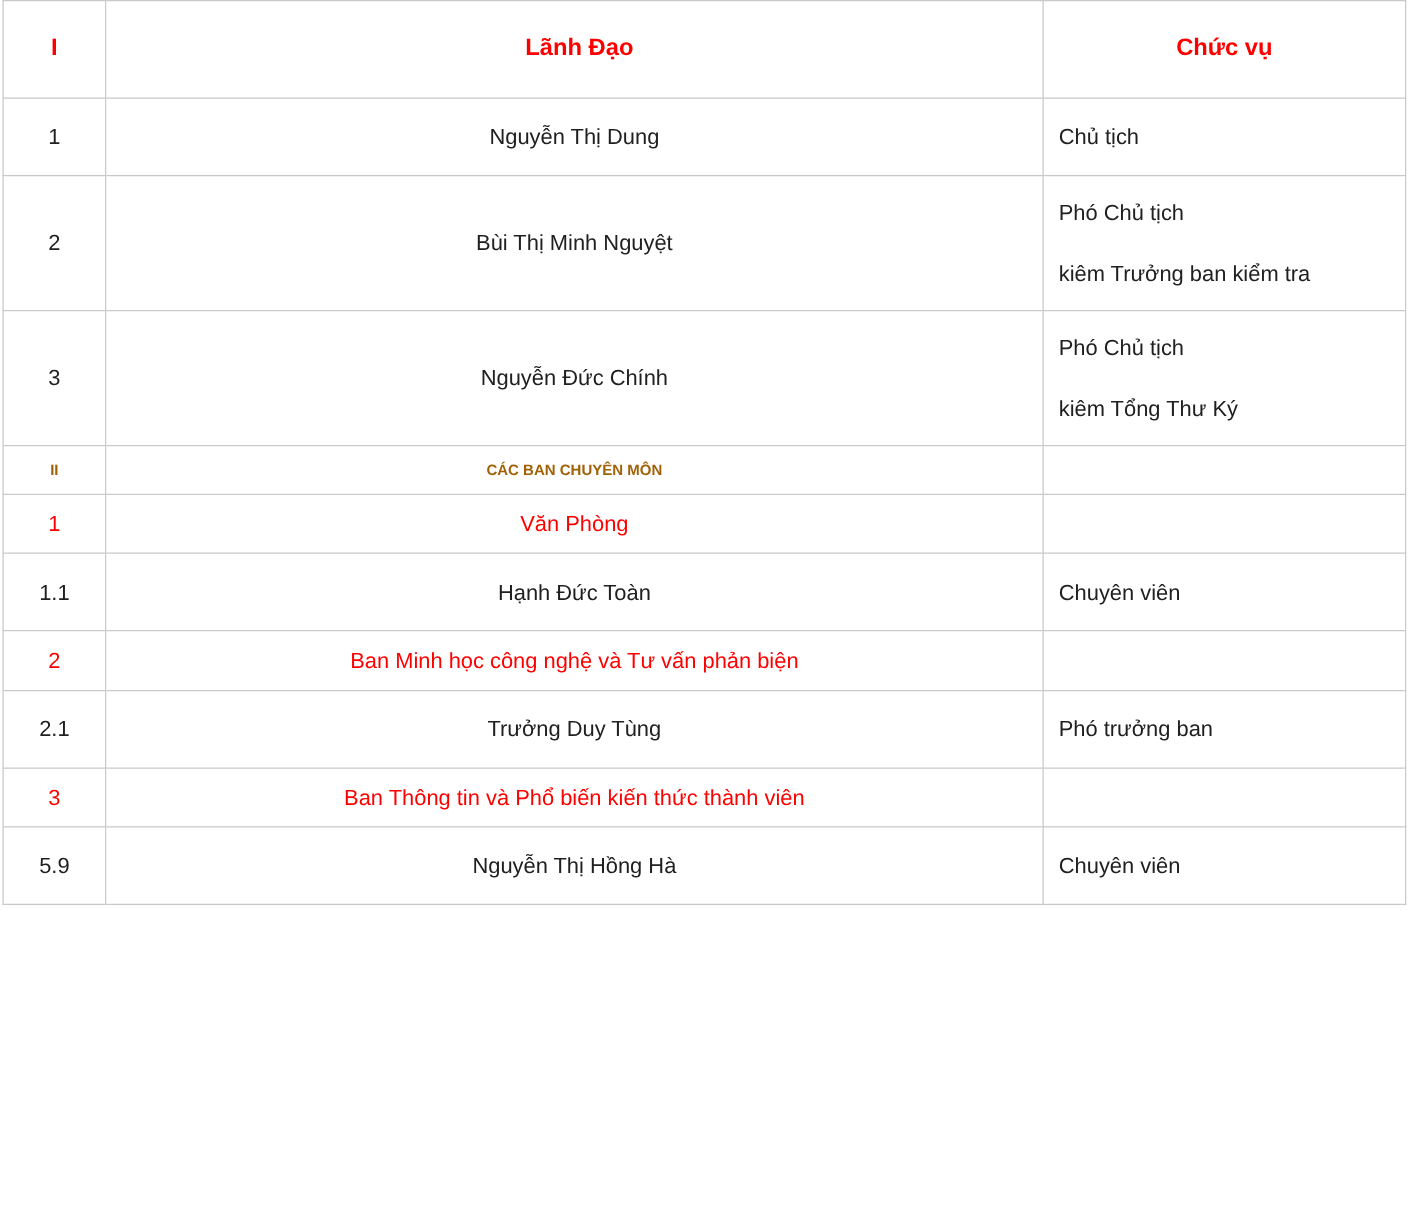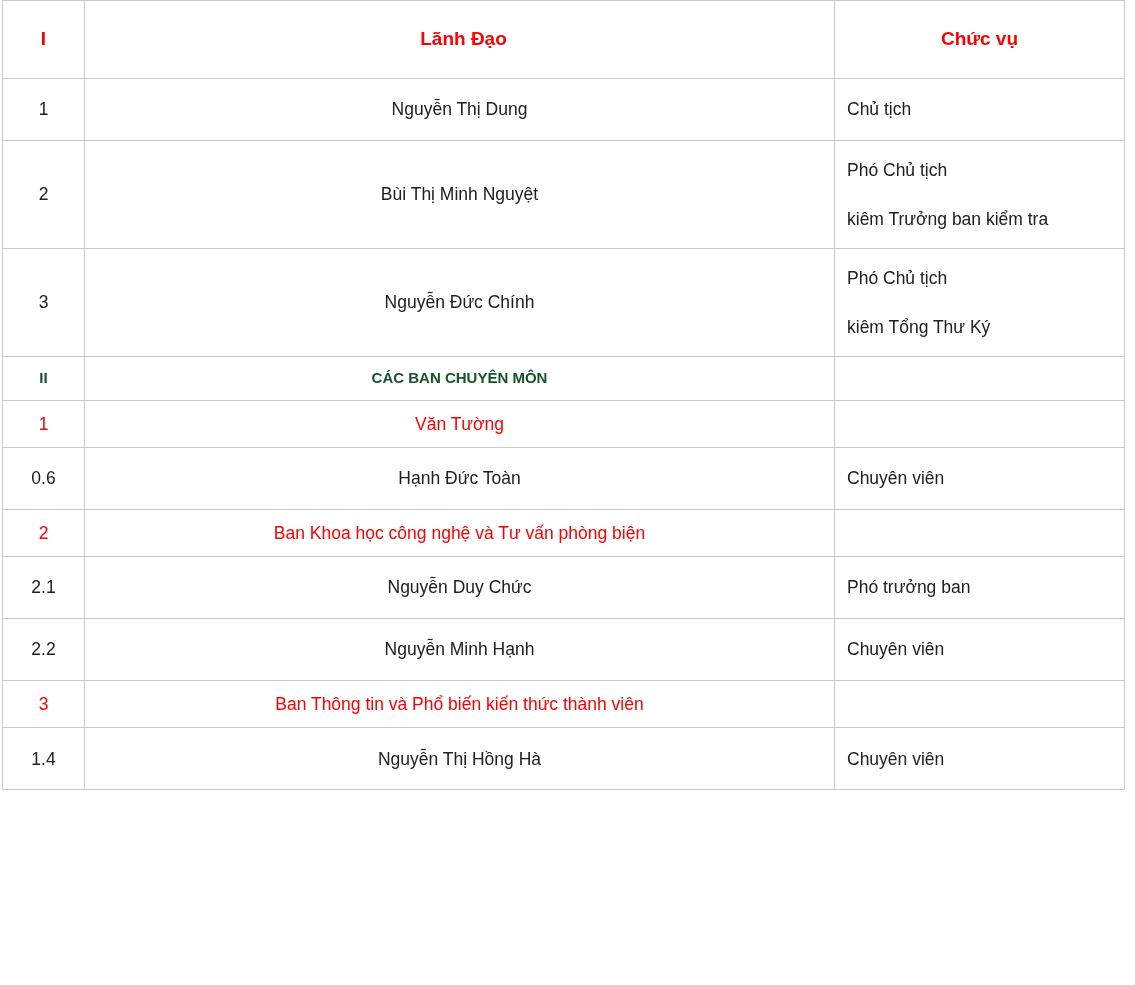--- a/index.html
+++ b/index.html
@@ -52,24 +52,24 @@
     color: #ff0000;
     text-align: center;
     font-size: 19px;
     height: 78px;
   }
   tr.header td.name { text-align: center; padding-left: 20px; }
 
   
   tr.section td.idx,
   tr.section td.name {
-    color: #14532d;
+    color: #a16207;
     font-weight: bold;
     text-align: center;
-    font-size: 15px;
+    font-size: 12px;
   }
   tr.section td.name { text-align: center; }
 
   
   tr.subsection td.idx,
   tr.subsection td.name {
     color: #ff0000;
     text-align: center;
     font-size: 17.5px;
   }
@@ -129,62 +129,53 @@
             </div>
           </td>
         </tr>
         <tr class="section">
           <td class="idx">II</td>
           <td class="name">CÁC BAN CHUYÊN MÔN</td>
           <td class="role"></td>
         </tr>
         <tr class="subsection">
           <td class="idx">1</td>
-          <td class="name">Văn Tường</td>
+          <td class="name">Văn Phòng</td>
           <td class="role"></td>
         </tr>
         <tr class="person">
-          <td class="idx">0.6</td>
+          <td class="idx">1.1</td>
           <td class="name">Hạnh Đức Toàn</td>
           <td class="role">
             <div class="role-lines">
               <span>Chuyên viên</span>
             </div>
           </td>
         </tr>
         <tr class="subsection">
           <td class="idx">2</td>
-          <td class="name">Ban Khoa học công nghệ và Tư vấn phòng biện</td>
+          <td class="name">Ban Minh học công nghệ và Tư vấn phản biện</td>
           <td class="role"></td>
         </tr>
         <tr class="person">
           <td class="idx">2.1</td>
-          <td class="name">Nguyễn Duy Chức</td>
+          <td class="name">Trưởng Duy Tùng</td>
           <td class="role">
             <div class="role-lines">
               <span>Phó trưởng ban</span>
-            </div>
-          </td>
-        </tr>
-        <tr class="person">
-          <td class="idx">2.2</td>
-          <td class="name">Nguyễn Minh Hạnh</td>
-          <td class="role">
-            <div class="role-lines">
-              <span>Chuyên viên</span>
             </div>
           </td>
         </tr>
         <tr class="subsection">
           <td class="idx">3</td>
           <td class="name">Ban Thông tin và Phổ biến kiến thức thành viên</td>
           <td class="role"></td>
         </tr>
         <tr class="person">
-          <td class="idx">1.4</td>
+          <td class="idx">5.9</td>
           <td class="name">Nguyễn Thị Hồng Hà</td>
           <td class="role">
             <div class="role-lines">
               <span>Chuyên viên</span>
             </div>
           </td>
         </tr>
       </tbody>
   </table>
 </div>

